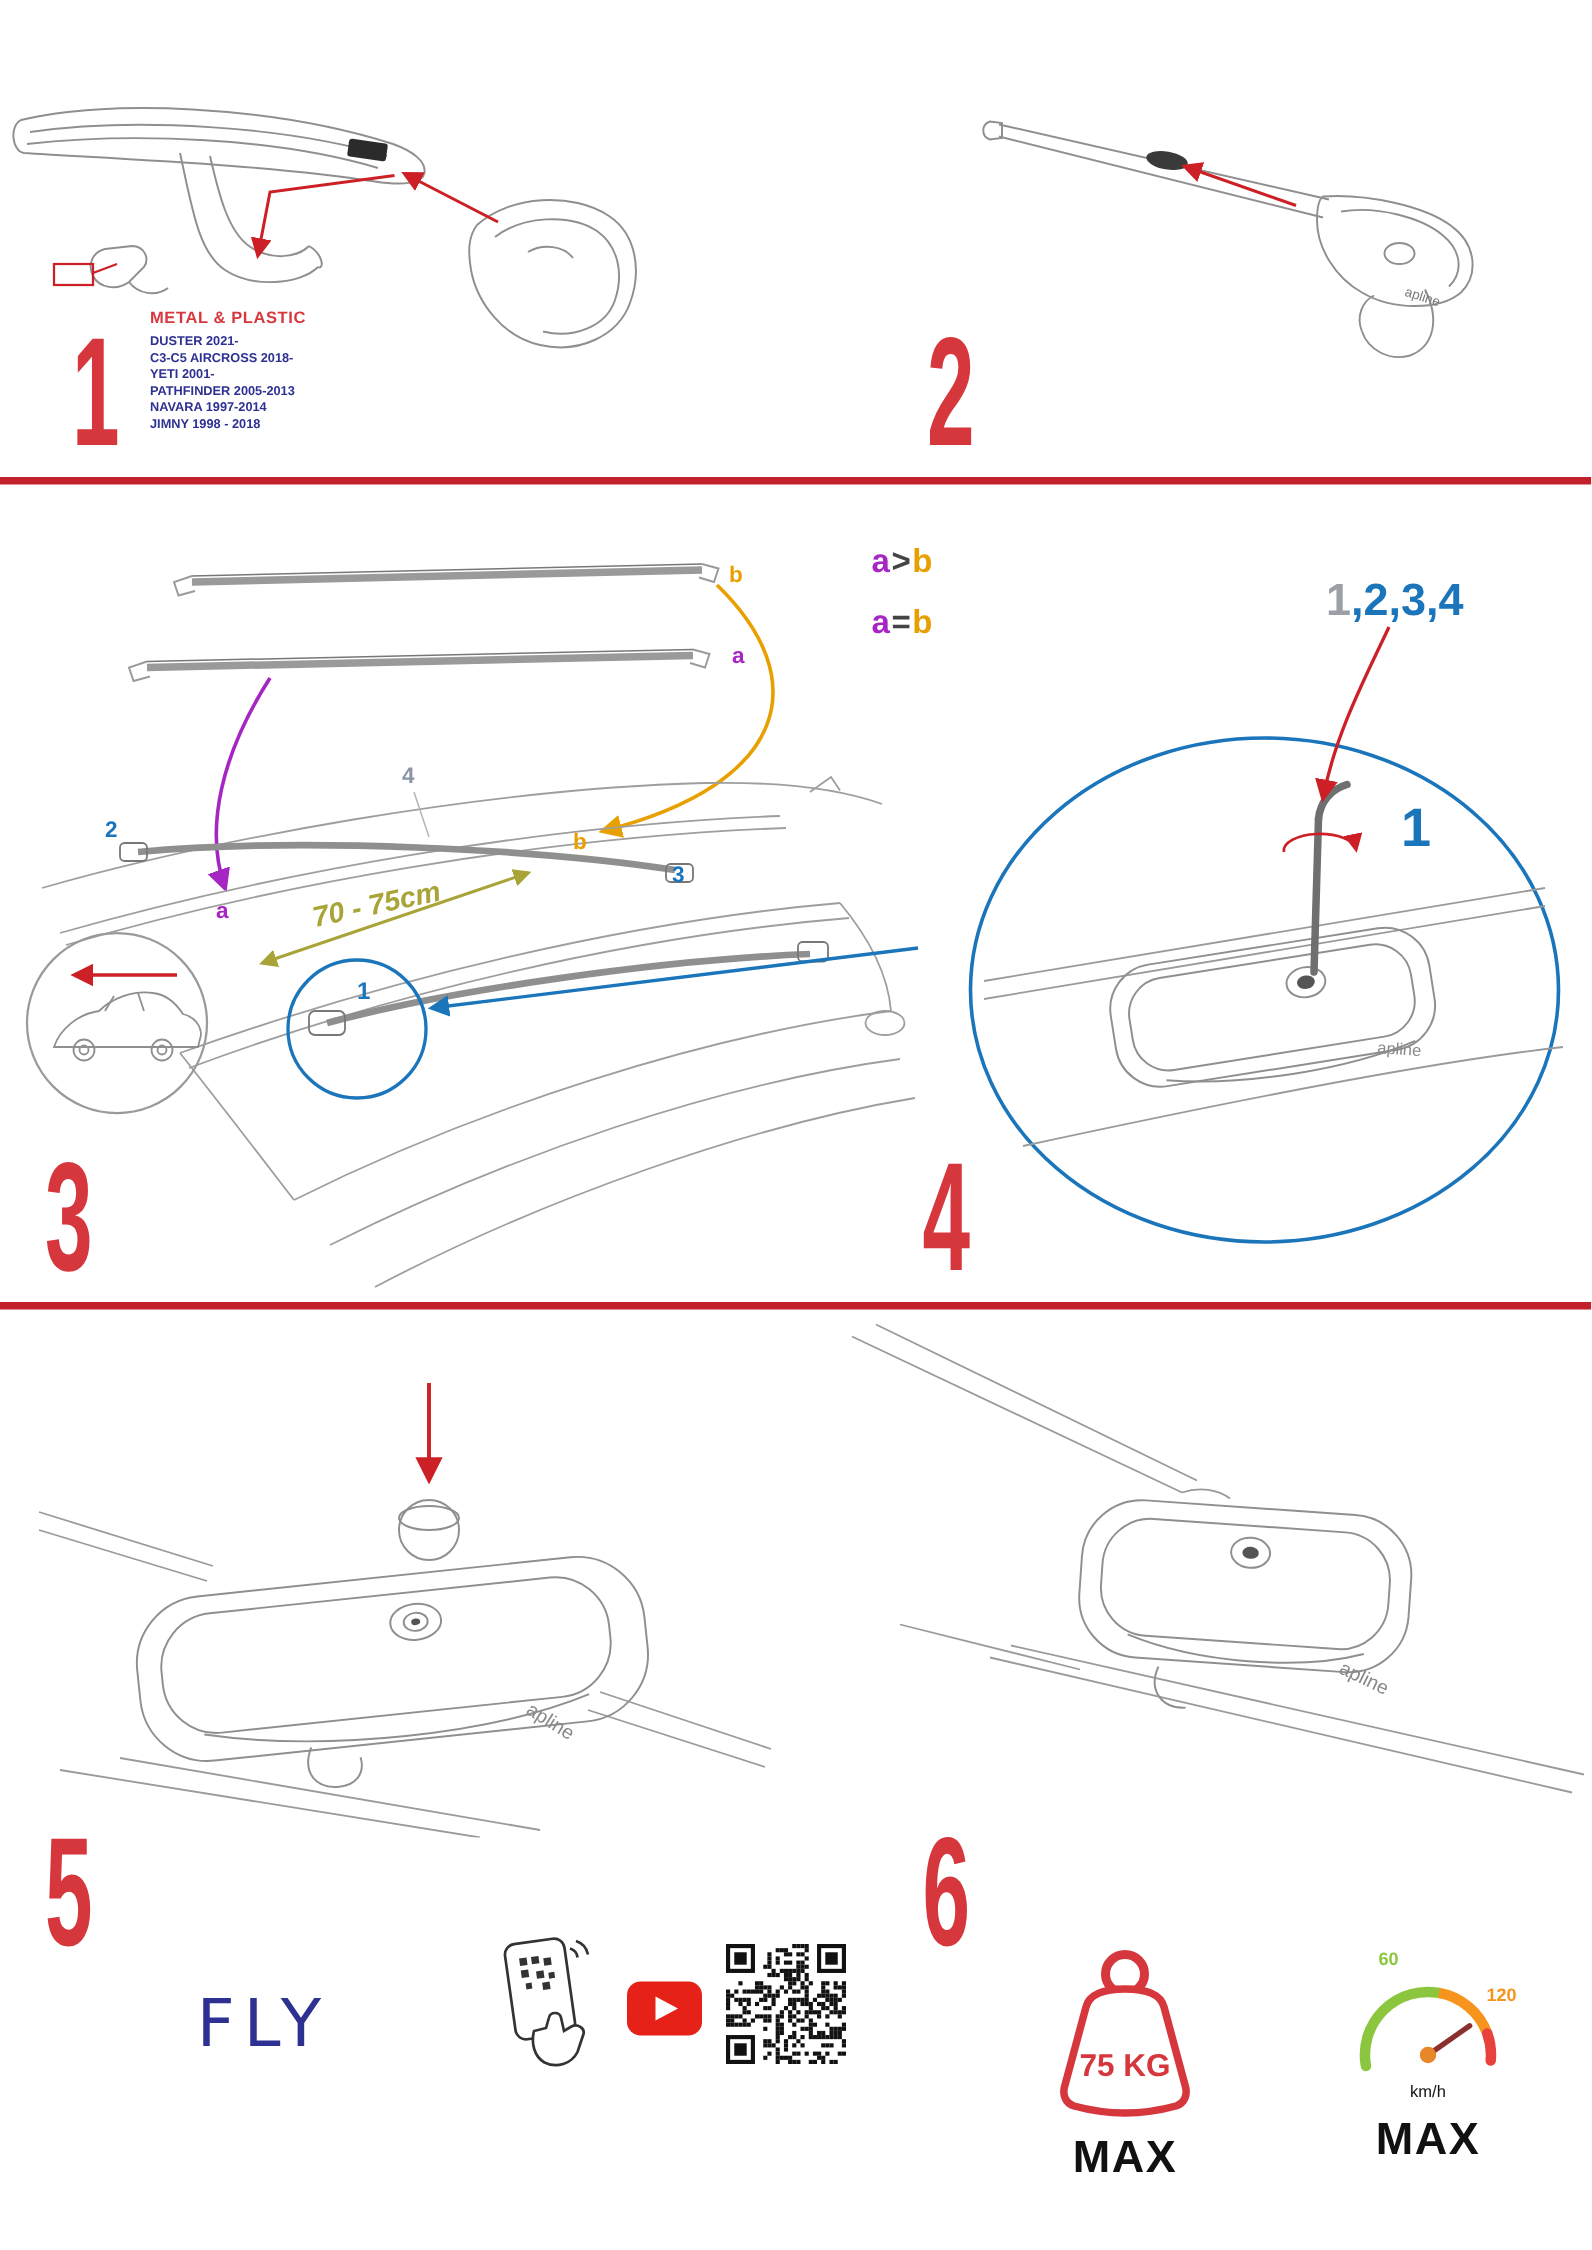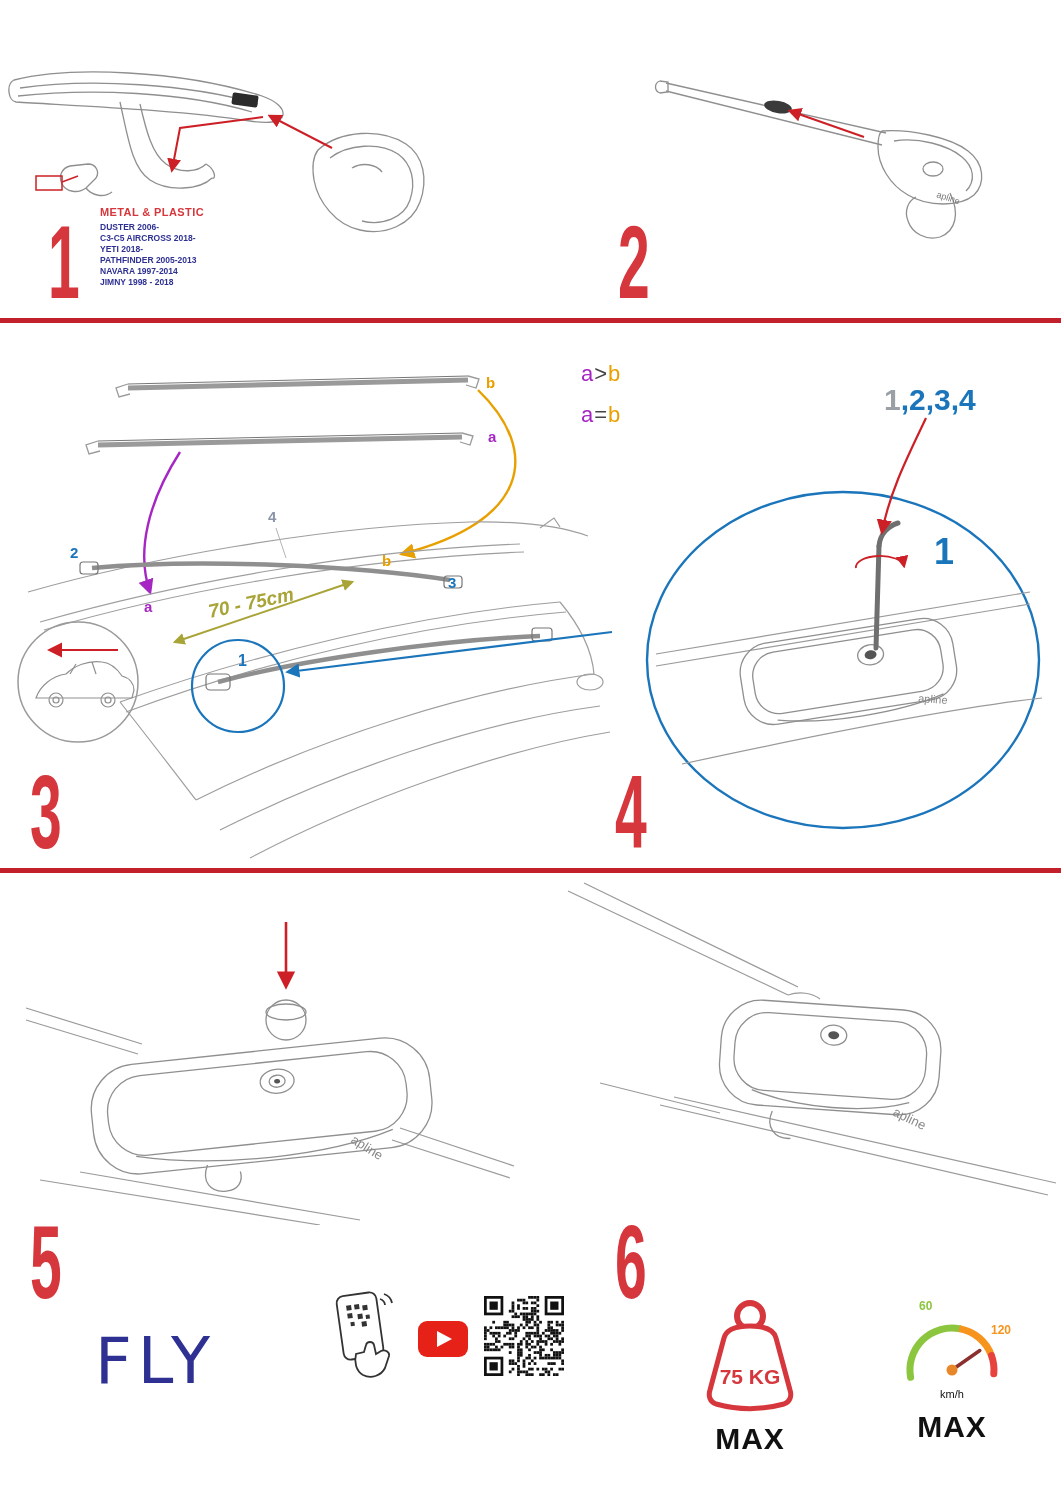--- a/index.html
+++ b/index.html
@@ -5,30 +5,30 @@
   html,body{margin:0;padding:0;background:#fff;}
   .page{position:relative;width:1061px;height:1500px;background:#ffffff;overflow:hidden;
         font-family:"Liberation Sans",sans-serif;}
   .abs{position:absolute;}
   .num{position:absolute;color:#d6373d;font-weight:700;font-size:92px;line-height:86px;
        transform:scale(0.62,1.12);transform-origin:left top;}
   .divider{position:absolute;left:0;width:1061px;height:5px;background:#c2202a;}
   .s1-text{position:absolute;left:100px;top:206px;width:195px;}
   .material{color:#d6373d;font-weight:700;font-size:11px;letter-spacing:.4px;margin-bottom:4px;}
   .models div{color:#2e3192;font-weight:700;font-size:8.5px;line-height:11px;}
-  .legend{position:absolute;left:581px;top:362px;font-size:22px;font-weight:400;line-height:24px;}
+  .legend{position:absolute;left:581px;top:362px;font-size:22px;font-weight:700;line-height:24px;}
   .legend .row{margin-bottom:17px;letter-spacing:1px;}
   .lp{color:#a626c3;}
   .lo{color:#444;}
   .lb{color:#e8a000;}
   .brandline{position:absolute;left:63px;top:1412px;font-size:27px;font-weight:600;letter-spacing:.5px;}
   .c-navy{color:#23265e;}
   .c-red{color:#d6373d;}
-  .fly{position:absolute;left:95px;top:1324px;width:125px;text-align:left;color:#2e3192;
-       font-size:64px;font-weight:500;letter-spacing:6px;font-family:"DejaVu Sans",sans-serif;}
+  .fly{position:absolute;left:95px;top:1324px;width:125px;text-align:right;color:#2e3192;
+       font-size:44px;font-weight:500;letter-spacing:6px;font-family:"DejaVu Sans",sans-serif;}
   .maxlabel{font-size:30px;font-weight:700;color:#111;text-align:center;letter-spacing:1px;
             font-family:Liberation Sans, sans-serif;}
   svg{display:block;}
   svg text{font-family:"Liberation Sans",sans-serif;}
 </style>
 </head>
 <body>
 
 <div class="page">
 
@@ -58,23 +58,23 @@
       <path d="M332,130 L270,98" marker-end="url(#ar1)"></path>
       <path d="M263,99 L180,110 L172,152" marker-end="url(#ar1)"></path>
       <rect x="36" y="158" width="26" height="14" stroke-width="1.5"></rect>
       <path d="M62,164 L78,158" stroke-width="1.5"></path>
     </g>
   </svg>
 
   <div class="s1-text">
     <div class="material">METAL &amp; PLASTIC</div>
     <div class="models">
-      <div>DUSTER 2006-</div>
+      <div>DUSTER 2021-</div>
       <div>C3-C5 AIRCROSS 2018-</div>
-      <div>YETI 2018-</div>
+      <div>YETI 2001-</div>
       <div>PATHFINDER 2005-2013</div>
       <div>NAVARA 1997-2014</div>
       <div>JIMNY 1998 - 2018</div>
     </div>
   </div>
   <div class="num" style="left:48px;top:214px">1</div>
 
   <svg class="abs" style="left:650px;top:45px" width="410" height="230" viewBox="0 0 410 230">
     <defs>
       <marker id="ar2" viewBox="0 0 10 10" refX="8" refY="5" markerWidth="7" markerHeight="7" orient="auto-start-reverse">

